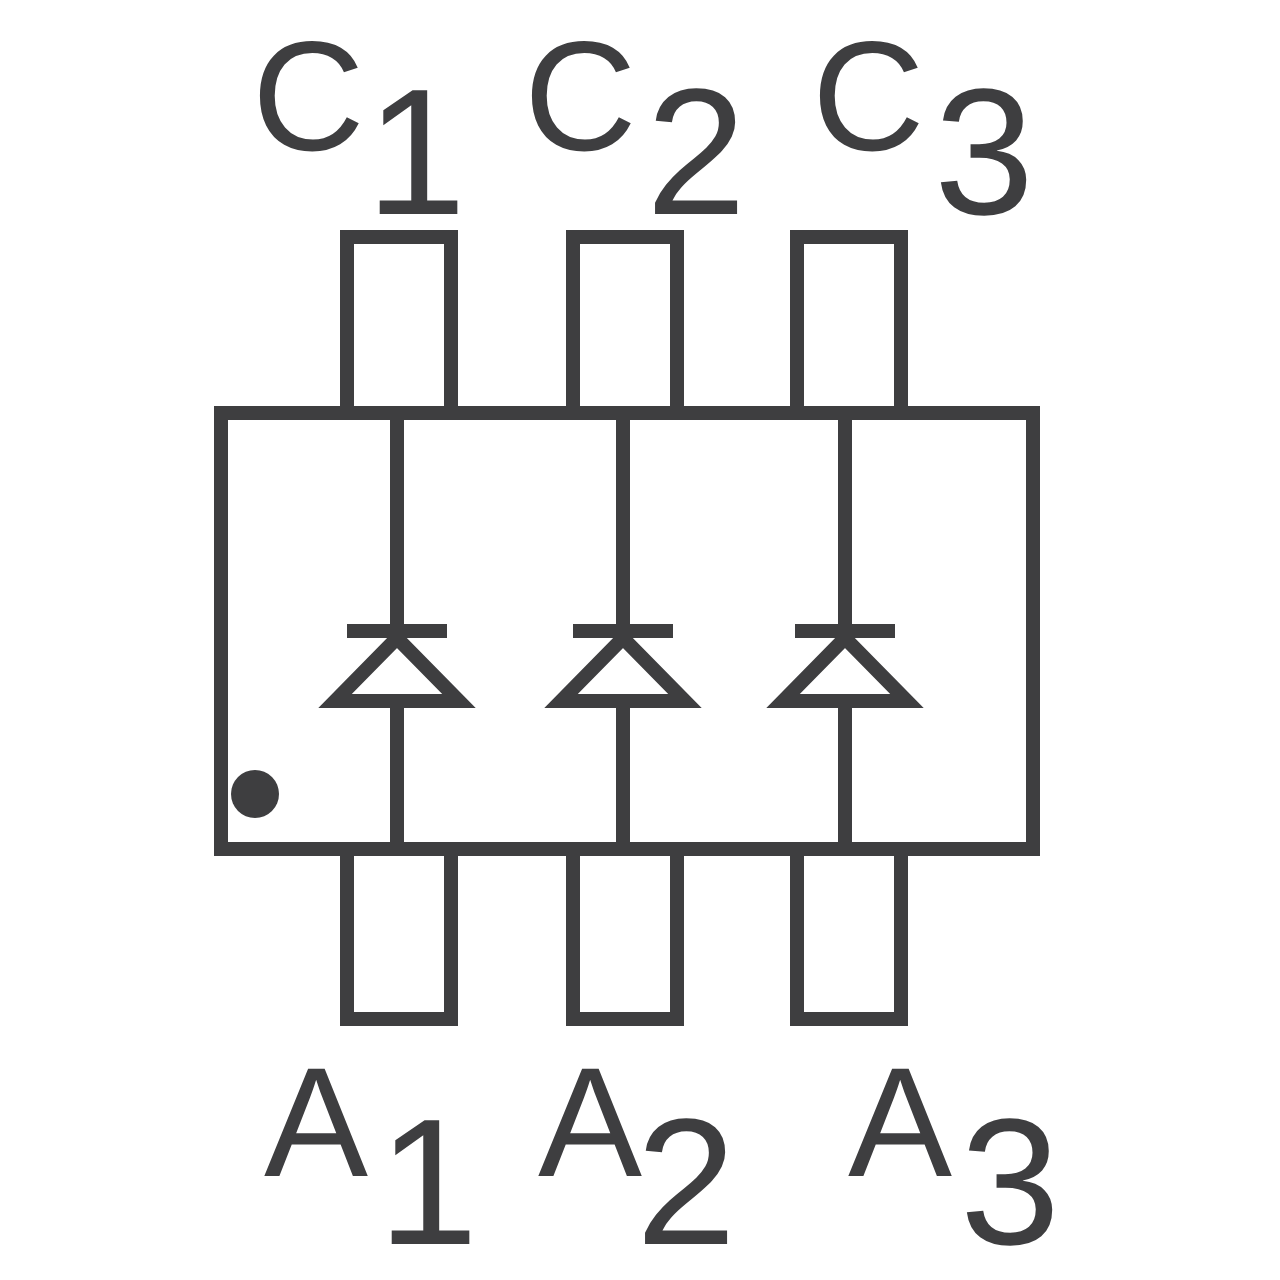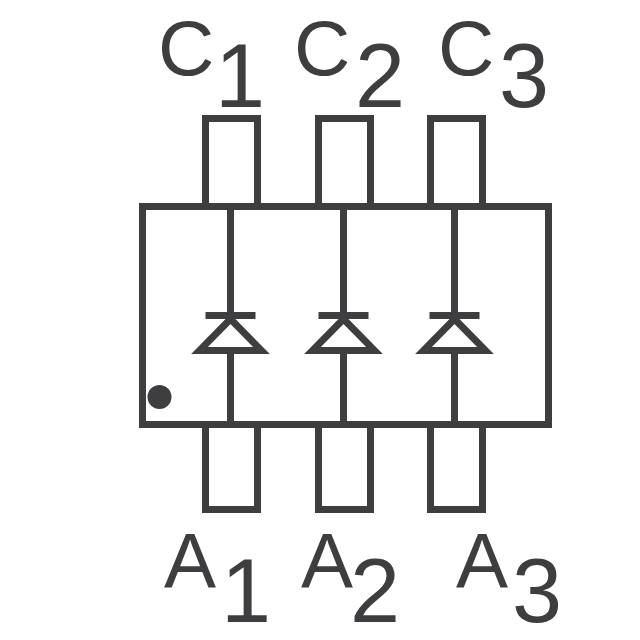--- a/index.html
+++ b/index.html
@@ -6,21 +6,20 @@
     margin: 0;
     padding: 0;
     background: #ffffff;
   }
   .canvas {
     position: relative;
     width: 536px;
     height: 640px;
     background: #ffffff;
     overflow: hidden;
-    padding-left: 32px;
   }
   svg {
     display: block;
   }
   .stroke {
     fill: none;
     stroke: #3e3e40;
     stroke-width: 7;
   }
   .tri {

